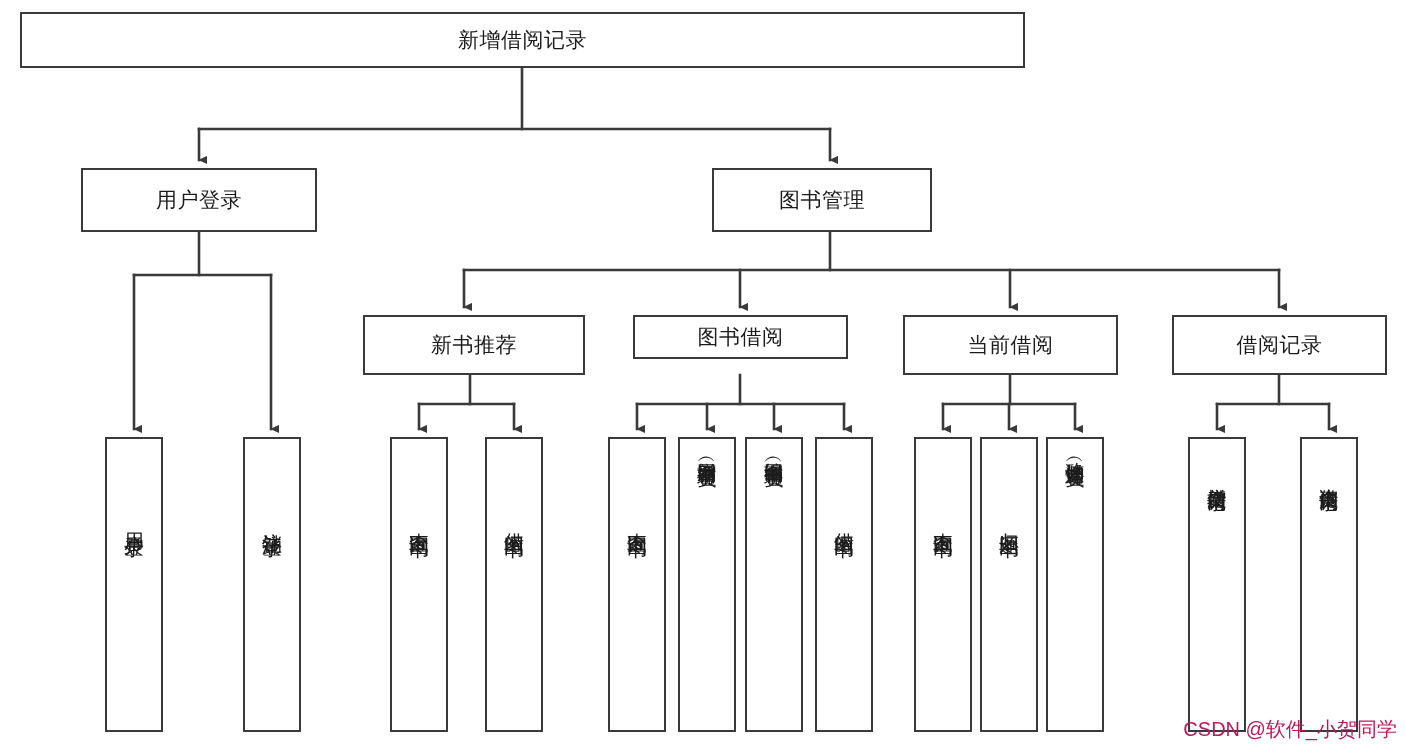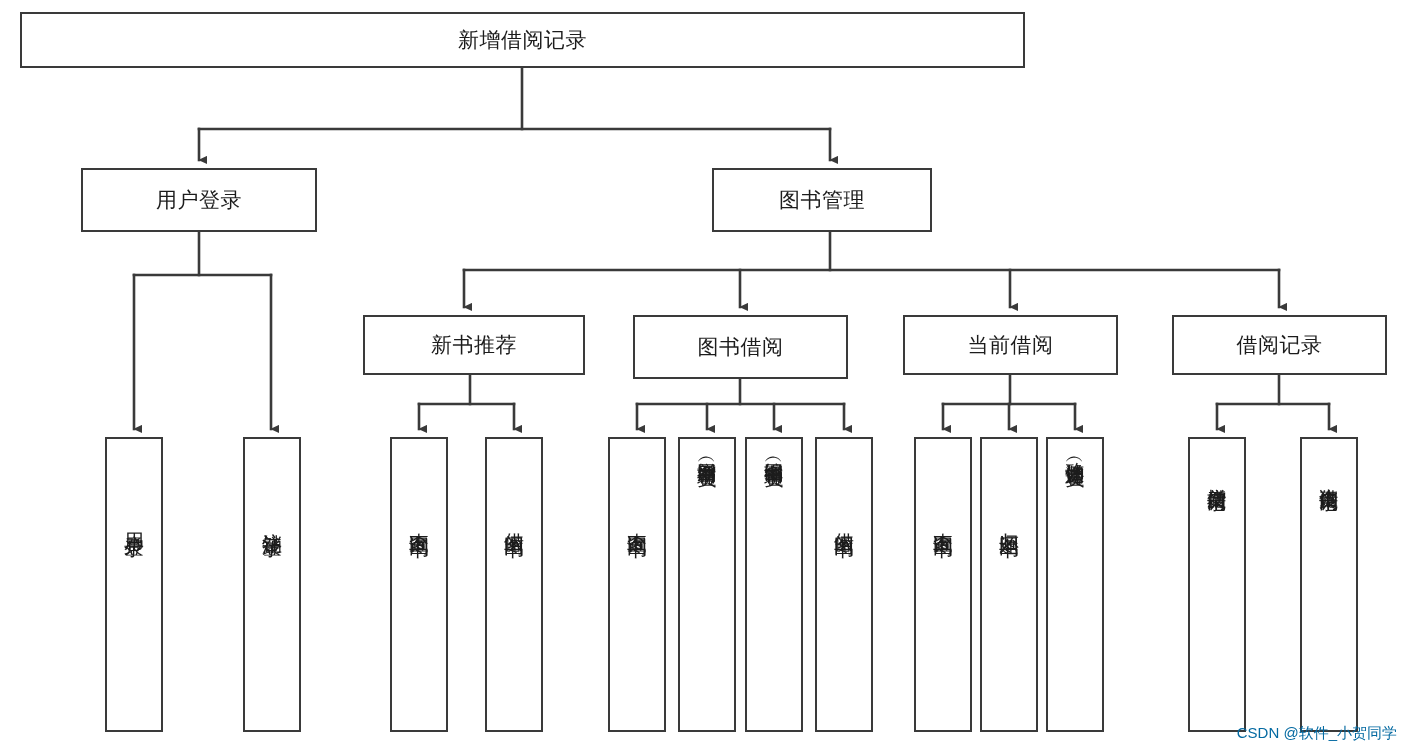--- a/index.html
+++ b/index.html
@@ -60,22 +60,22 @@
     white-space: nowrap;
   }
   .vlabel.tall {
     font-size: 19px;
     letter-spacing: 1px;
   }
   .watermark {
     position: absolute;
     right: 8px;
     bottom: 4px;
-    font-size: 15px;
-    color: #0369a1;
+    font-size: 20px;
+    color: #be185d;
     white-space: nowrap;
     pointer-events: none;
   }
 </style>
 </head>
 <body>
 
 <div id="diagram-root">
 
   <svg class="canvas" viewBox="0 0 1405 747" xmlns="http://www.w3.org/2000/svg">
@@ -138,21 +138,21 @@
   <div class="node-box node-h" style="left:81px; top:168px; width:236px; height:64px;">
     <span>用户登录</span>
   </div>
   <div class="node-box node-h" style="left:712px; top:168px; width:220px; height:64px;">
     <span>图书管理</span>
   </div>
 
   <div class="node-box node-h" style="left:363px; top:315px; width:222px; height:60px;">
     <span>新书推荐</span>
   </div>
-  <div class="node-box node-h" style="left:633px; top:315px; width:215px; height:64px;">
+  <div class="node-box node-h" style="left:633px; top:315px; width:215px; height:44px;">
     <span>图书借阅</span>
   </div>
   <div class="node-box node-h" style="left:903px; top:315px; width:215px; height:60px;">
     <span>当前借阅</span>
   </div>
   <div class="node-box node-h" style="left:1172px; top:315px; width:215px; height:60px;">
     <span>借阅记录</span>
   </div>
 
   <div class="node-box node-v" style="left:105px; top:437px; width:58px; height:295px;">

